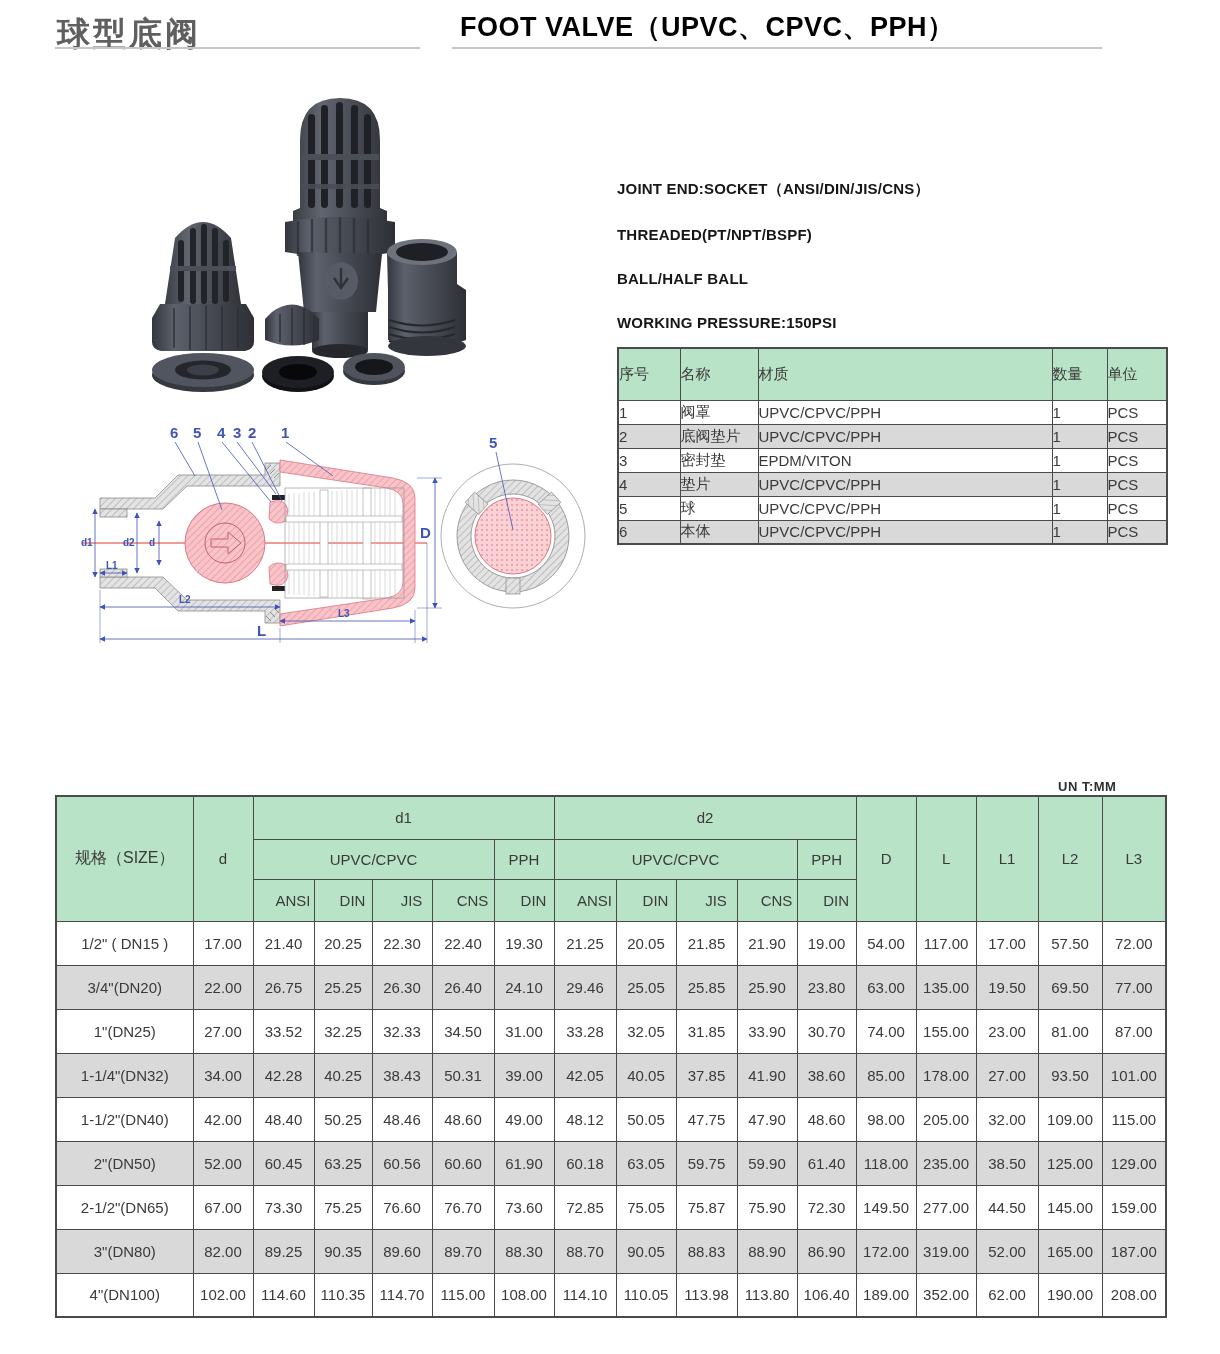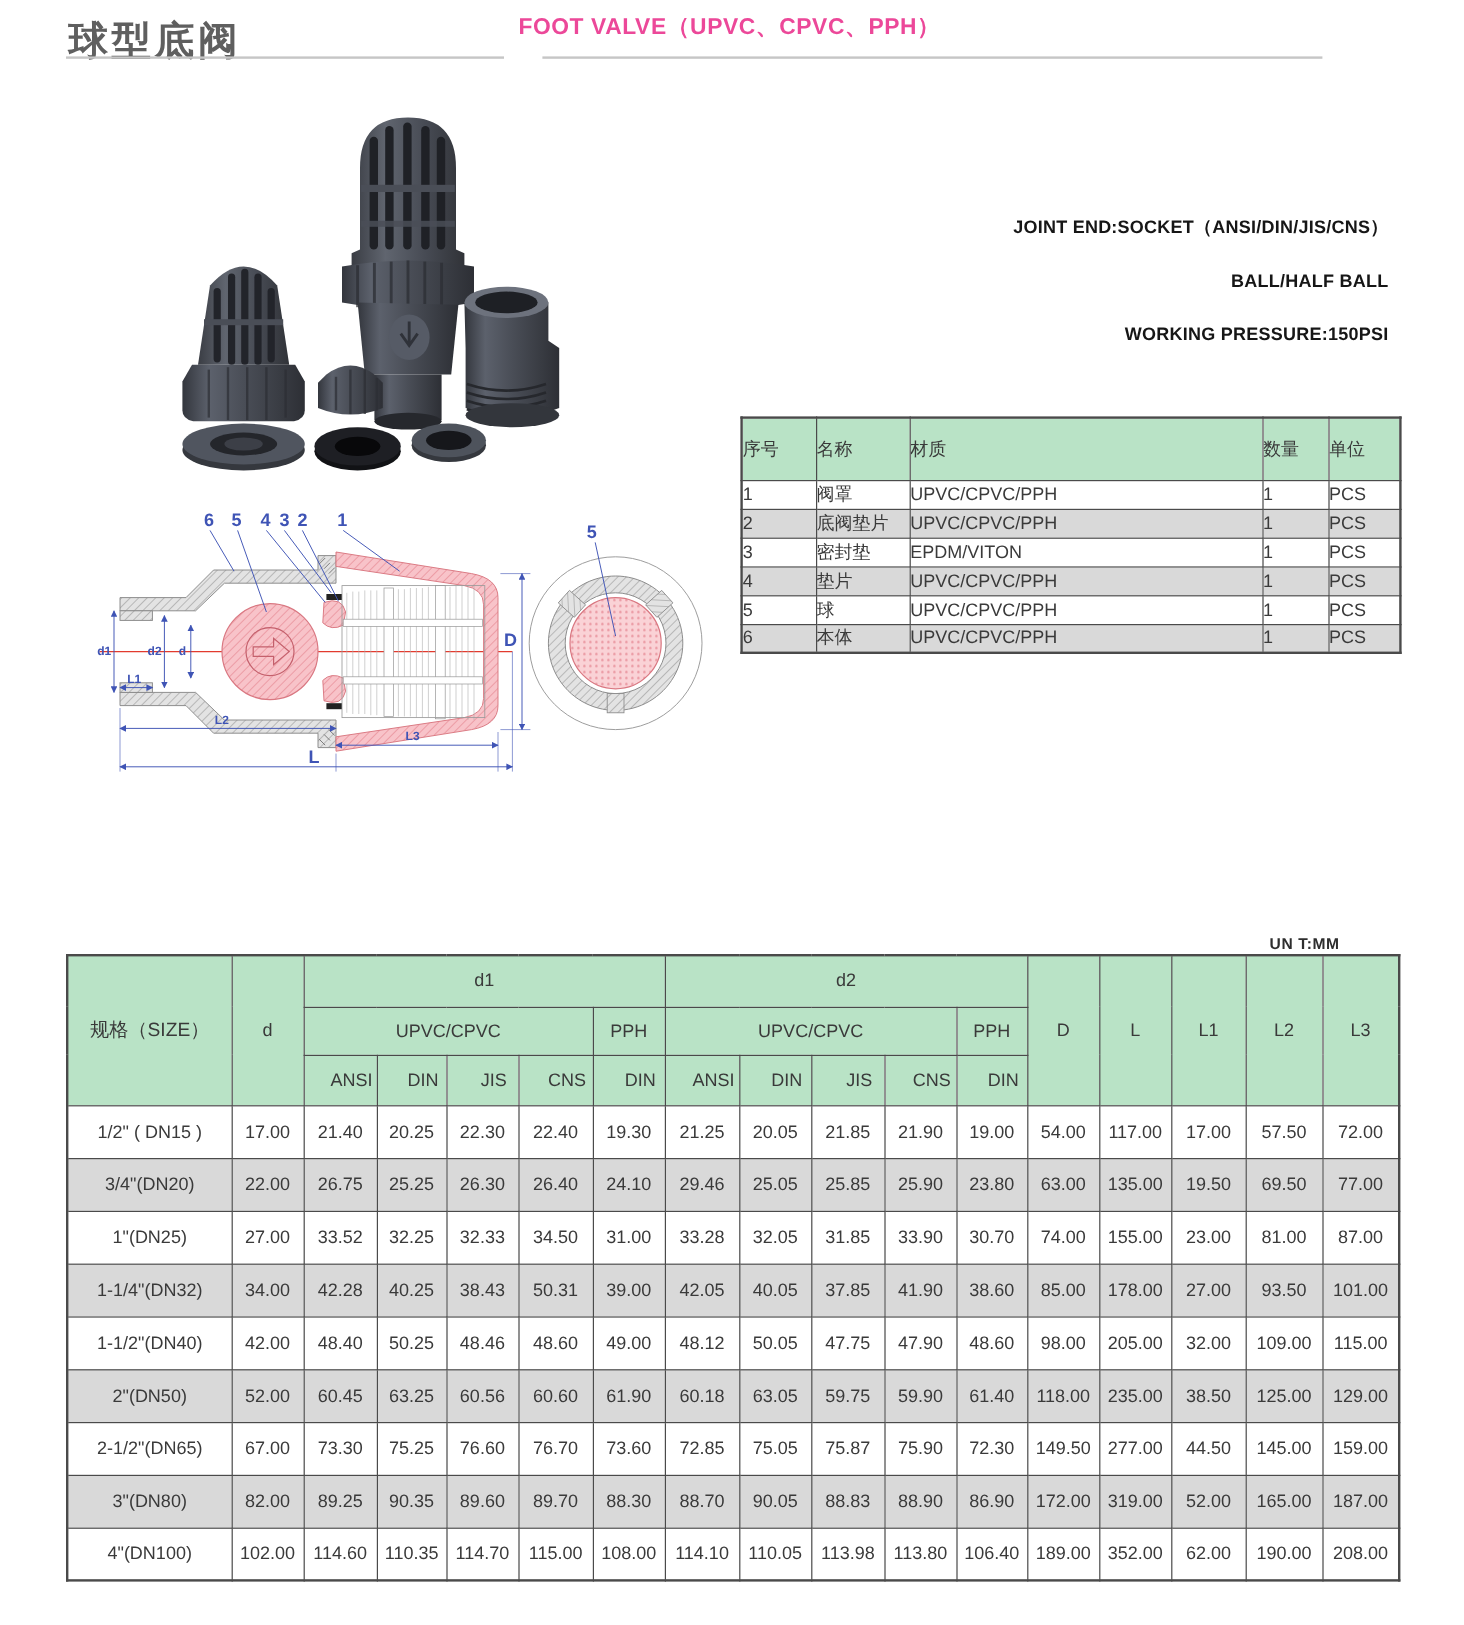--- a/index.html
+++ b/index.html
@@ -6,34 +6,34 @@
   html,body { background:#ffffff; }
   body {
     width:1220px; height:1354px; position:relative;
     font-family:"Liberation Sans", sans-serif; color:#333;
   }
   .page { position:absolute; inset:0; background:#fff; overflow:hidden; }
 
   
   .title-cn { position:absolute; left:57px; top:12px; font-size:33px; font-weight:bold;
               color:#5f5f5f; letter-spacing:3px; }
-  .title-en { position:absolute; left:432px; top:9px; font-size:19px; font-weight:bold;
-              color:#ec4899; letter-spacing:0.5px; }
+  .title-en { position:absolute; left:460px; top:9px; font-size:27px; font-weight:bold;
+              color:#000000; letter-spacing:0.5px; }
   .rule { position:absolute; top:47px; height:2px; background:#c6c6c6; }
   .rule-left  { left:55px;  width:365px; }
   .rule-right { left:452px; width:650px; }
 
   
   .photo   { position:absolute; left:100px; top:80px;  width:420px; height:340px; }
   .drawing { position:absolute; left:75px;  top:418px; width:540px; height:235px; }
 
   
   .specs { position:absolute; left:617px; top:180px; width:540px; }
   .spec-line { font-size:15px; font-weight:bold; color:#161616; margin-bottom:27px;
-               letter-spacing:0.2px;text-align:right; }
+               letter-spacing:0.2px; }
   .spec-line:last-child { margin-top:6px; }
 
   
   table { border-collapse:collapse; table-layout:fixed; }
   .parts-table { position:absolute; left:617px; top:347px; width:549px;
                  border:2px solid #4a4a4a; }
   .parts-table th, .parts-table td { border:1px solid #4a4a4a; text-align:left;
                  font-size:15px; color:#3a3a3a; overflow:hidden; white-space:nowrap; }
   .parts-table th { background:#b9e3c6; height:52px; font-weight:normal; }
   .parts-table td { height:24px; background:#fff; }
@@ -297,20 +297,21 @@
         <rect x="431" y="160" width="14" height="16"></rect>
       </g>
       <circle cx="438" cy="118" r="38" fill="url(#dotP)" stroke="#d97781"></circle>
       <text x="414" y="30" font-family="Liberation Sans, sans-serif" font-size="15" font-weight="bold" fill="#3f54b5">5</text>
       <line x1="421" y1="34" x2="438" y2="112" stroke="#3f54b5" stroke-width="0.8"></line>
     </g>
   </svg>
 
   <div class="specs">
     <div class="spec-line">JOINT END:SOCKET（ANSI/DIN/JIS/CNS）</div>
+    <div class="spec-line">THREADED(PT/NPT/BSPF)</div>
     <div class="spec-line">BALL/HALF BALL</div>
     <div class="spec-line">WORKING PRESSURE:150PSI</div>
   </div>
 
   <table class="parts-table">
     <colgroup>
       <col style="width:62px">
         <col style="width:78px">
         <col style="width:294px">
       <col style="width:55px">

